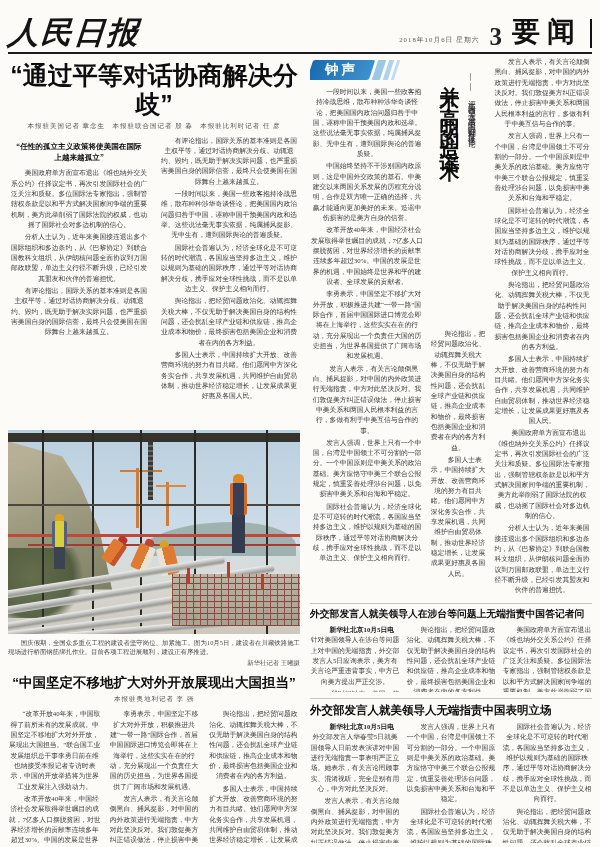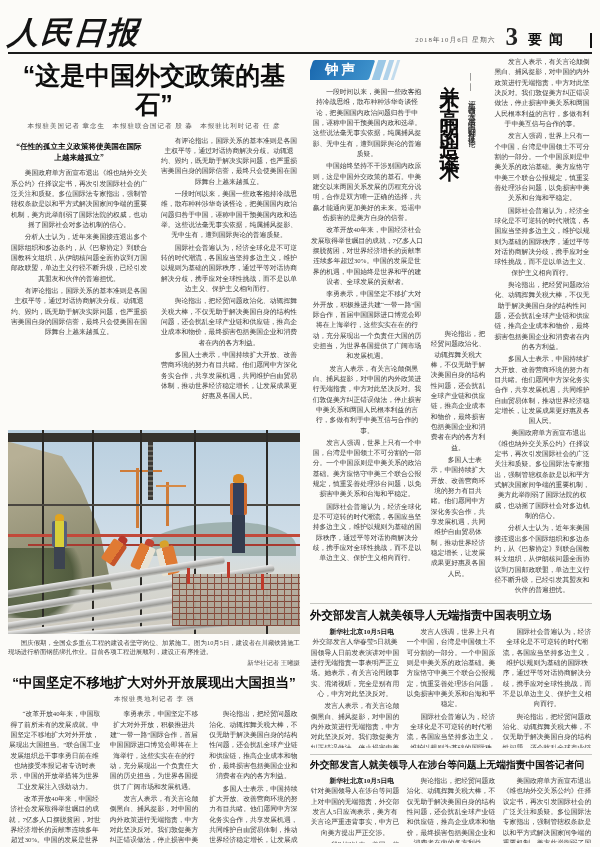--- a/index.html
+++ b/index.html
@@ -7,22 +7,22 @@
         font-family:"Liberation Serif",serif;color:#2f2f2f;overflow:hidden;
         box-sizing:border-box;padding:6px 8px 0;}
   
   .hdr{display:flex;align-items:flex-end;justify-content:space-between;
        border-bottom:2px solid #1b1b1b;padding-bottom:4px;height:42px;}
   .masthead{font-size:31px;font-weight:bold;font-style:italic;color:#141414;
             letter-spacing:2px;line-height:1;transform:skewX(-4deg);}
   .hdr-right{display:flex;align-items:flex-end;gap:10px;}
   .hdr-date{font-size:6.8px;color:#5a5a5a;letter-spacing:1px;padding-bottom:3px;}
   .hdr-pagenum{font-size:25px;line-height:.9;color:#222;font-weight:bold;}
-  .hdr-section{font-size:14px;font-weight:bold;color:#111;letter-spacing:7px;line-height:.95;
-               border-right:2px solid #111;padding-right:20px;padding-bottom:2px;}
+  .hdr-section{font-size:28px;font-weight:bold;color:#111;letter-spacing:7px;line-height:.95;
+               border-right:2px solid #111;padding-right:8px;padding-bottom:2px;}
   
   .main{display:flex;gap:10px;margin-top:3px;height:786px;overflow:hidden;}
   .left{width:292px;flex:none;display:flex;flex-direction:column;}
   .right{flex:1;display:flex;flex-direction:column;}
   
   .col{font-size:6.8px;line-height:1.52;color:#3b3b3b;text-align:justify;overflow:hidden;}
   .col p{margin:0 0 2px;text-indent:2em;text-align:center;}
   .byline{font-size:6.5px;color:#555;text-align:center;letter-spacing:1px;}
   .dateline{font-weight:bold;color:#222;}
   .subhead{font-weight:bold;font-size:7.6px;color:#101010;text-align:center;
@@ -140,21 +140,21 @@
       <div class="hdr-pagenum">3</div>
       <div class="hdr-section">要闻</div>
     </div>
   </div>
 
   <div class="main">
 
     <div class="left">
 
       <div>
-        <div class="us-headline">“这是中国外交政策的基石”</div>
+        <div class="us-headline">“通过平等对话协商解决分歧”</div>
         <div class="byline us-byline">本报驻美国记者 章念生　本报驻联合国记者 殷 淼　本报驻比利时记者 任 彦</div>
         <div class="us-cols">
           <div class="col">
             <p class="subhead">“任性的孤立主义政策将使美国在国际上越来越孤立”</p>
             <div>
                 <p>美国政府单方面宣布退出《维也纳外交关系公约》任择议定书，再次引发国际社会的广泛关注和质疑。多位国际法专家指出，强制管辖权条款是以和平方式解决国家间争端的重要机制，美方此举削弱了国际法院的权威，也动摇了国际社会对多边机制的信心。</p>
                 <p>分析人士认为，近年来美国接连退出多个国际组织和多边条约，从《巴黎协定》到联合国教科文组织，从伊朗核问题全面协议到万国邮政联盟，单边主义行径不断升级，已经引发其盟友和伙伴的普遍担忧。</p>
                 <p>有评论指出，国际关系的基本准则是各国主权平等，通过对话协商解决分歧。动辄退约、毁约，既无助于解决实际问题，也严重损害美国自身的国际信誉，最终只会使美国在国际舞台上越来越孤立。</p>
               </div>
           </div>
@@ -285,53 +285,53 @@
             <p>发言人表示，有关言论颠倒黑白、捕风捉影，对中国的内外政策进行无端指责，中方对此坚决反对。我们敦促美方纠正错误做法，停止损害中美关系和两国人民根本利益的言行，多做有利于中美互信与合作的事。</p>
             <p>发言人强调，世界上只有一个中国，台湾是中国领土不可分割的一部分。一个中国原则是中美关系的政治基础。美方应恪守中美三个联合公报规定，慎重妥善处理涉台问题，以免损害中美关系和台海和平稳定。</p>
             <p>国际社会普遍认为，经济全球化是不可逆转的时代潮流，各国应当坚持多边主义，维护以规则为基础的国际秩序，通过平等对话协商解决分歧，携手应对全球性挑战，而不是以单边主义、保护主义相向而行。</p>
             <p>舆论指出，把经贸问题政治化、动辄挥舞关税大棒，不仅无助于解决美国自身的结构性问题，还会扰乱全球产业链和供应链，推高企业成本和物价，最终损害包括美国企业和消费者在内的各方利益。</p>
             <p>多国人士表示，中国持续扩大开放、改善营商环境的努力有目共睹。他们愿同中方深化务实合作，共享发展机遇，共同维护自由贸易体制，推动世界经济稳定增长，让发展成果更好惠及各国人民。</p>
             <p>美国政府单方面宣布退出《维也纳外交关系公约》任择议定书，再次引发国际社会的广泛关注和质疑。多位国际法专家指出，强制管辖权条款是以和平方式解决国家间争端的重要机制，美方此举削弱了国际法院的权威，也动摇了国际社会对多边机制的信心。</p>
             <p>分析人士认为，近年来美国接连退出多个国际组织和多边条约，从《巴黎协定》到联合国教科文组织，从伊朗核问题全面协议到万国邮政联盟，单边主义行径不断升级，已经引发其盟友和伙伴的普遍担忧。</p>
           </div>
       </div>
 
+      <div class="mfa mfa2">
+        <div class="mfa-headline">外交部发言人就美领导人在涉台等问题上无端指责中国答记者问</div>
+        <div class="mfa-cols">
+          <div class="col">
+            <p><b class="dateline">新华社北京10月5日电　</b><span>针对美国领导人在涉台等问题上对中国的无端指责，外交部发言人5日应询表示，美方有关言论严重违背事实，中方已向美方提出严正交涉。</span></p>
+            <div>
+                <p>一段时间以来，美国一些政客抱持冷战思维，散布种种涉华奇谈怪论，把美国国内政治问题归咎于中国，诬称中国干预美国内政和选举。这些说法毫无事实依据，纯属捕风捉影、无中生有，遭到国际舆论的普遍质疑。</p>
+              </div>
+          </div>
+          <div class="col">
+              <p>舆论指出，把经贸问题政治化、动辄挥舞关税大棒，不仅无助于解决美国自身的结构性问题，还会扰乱全球产业链和供应链，推高企业成本和物价，最终损害包括美国企业和消费者在内的各方利益。</p>
+            </div>
+          <div class="col">
+              <p>美国政府单方面宣布退出《维也纳外交关系公约》任择议定书，再次引发国际社会的广泛关注和质疑。多位国际法专家指出，强制管辖权条款是以和平方式解决国家间争端的重要机制，美方此举削弱了国际法院的权威，也动摇了国际社会对多边机制的信心。</p>
+            </div>
+        </div>
+      </div>
+
       <div class="mfa mfa1">
         <div class="mfa-headline">外交部发言人就美领导人无端指责中国表明立场</div>
         <div class="mfa-cols">
           <div class="col">
             <p><b class="dateline">新华社北京10月5日电　</b><span>外交部发言人华春莹5日就美国领导人日前发表演讲对中国进行无端指责一事表明严正立场。她表示，有关言论罔顾事实、混淆视听，完全是别有用心，中方对此坚决反对。</span></p>
             <div>
                 <p>发言人表示，有关言论颠倒黑白、捕风捉影，对中国的内外政策进行无端指责，中方对此坚决反对。我们敦促美方纠正错误做法，停止损害中美关系和两国人民根本利益的言行，多做有利于中美互信与合作的事。</p>
               </div>
           </div>
           <div class="col">
               <p>发言人强调，世界上只有一个中国，台湾是中国领土不可分割的一部分。一个中国原则是中美关系的政治基础。美方应恪守中美三个联合公报规定，慎重妥善处理涉台问题，以免损害中美关系和台海和平稳定。</p>
               <p>国际社会普遍认为，经济全球化是不可逆转的时代潮流，各国应当坚持多边主义，维护以规则为基础的国际秩序，通过平等对话协商解决分歧，携手应对全球性挑战，而不是以单边主义、保护主义相向而行。</p>
             </div>
           <div class="col">
               <p>国际社会普遍认为，经济全球化是不可逆转的时代潮流，各国应当坚持多边主义，维护以规则为基础的国际秩序，通过平等对话协商解决分歧，携手应对全球性挑战，而不是以单边主义、保护主义相向而行。</p>
               <p>舆论指出，把经贸问题政治化、动辄挥舞关税大棒，不仅无助于解决美国自身的结构性问题，还会扰乱全球产业链和供应链，推高企业成本和物价，最终损害包括美国企业和消费者在内的各方利益。</p>
             </div>
         </div>
       </div>
 
-      <div class="mfa mfa2">
-        <div class="mfa-headline">外交部发言人就美领导人在涉台等问题上无端指责中国答记者问</div>
-        <div class="mfa-cols">
-          <div class="col">
-            <p><b class="dateline">新华社北京10月5日电　</b><span>针对美国领导人在涉台等问题上对中国的无端指责，外交部发言人5日应询表示，美方有关言论严重违背事实，中方已向美方提出严正交涉。</span></p>
-            <div>
-                <p>一段时间以来，美国一些政客抱持冷战思维，散布种种涉华奇谈怪论，把美国国内政治问题归咎于中国，诬称中国干预美国内政和选举。这些说法毫无事实依据，纯属捕风捉影、无中生有，遭到国际舆论的普遍质疑。</p>
-              </div>
-          </div>
-          <div class="col">
-              <p>舆论指出，把经贸问题政治化、动辄挥舞关税大棒，不仅无助于解决美国自身的结构性问题，还会扰乱全球产业链和供应链，推高企业成本和物价，最终损害包括美国企业和消费者在内的各方利益。</p>
-            </div>
-          <div class="col">
-              <p>美国政府单方面宣布退出《维也纳外交关系公约》任择议定书，再次引发国际社会的广泛关注和质疑。多位国际法专家指出，强制管辖权条款是以和平方式解决国家间争端的重要机制，美方此举削弱了国际法院的权威，也动摇了国际社会对多边机制的信心。</p>
-            </div>
-        </div>
-      </div>
-
     </div>
   </div>
 </div>
 
 </body></html>

